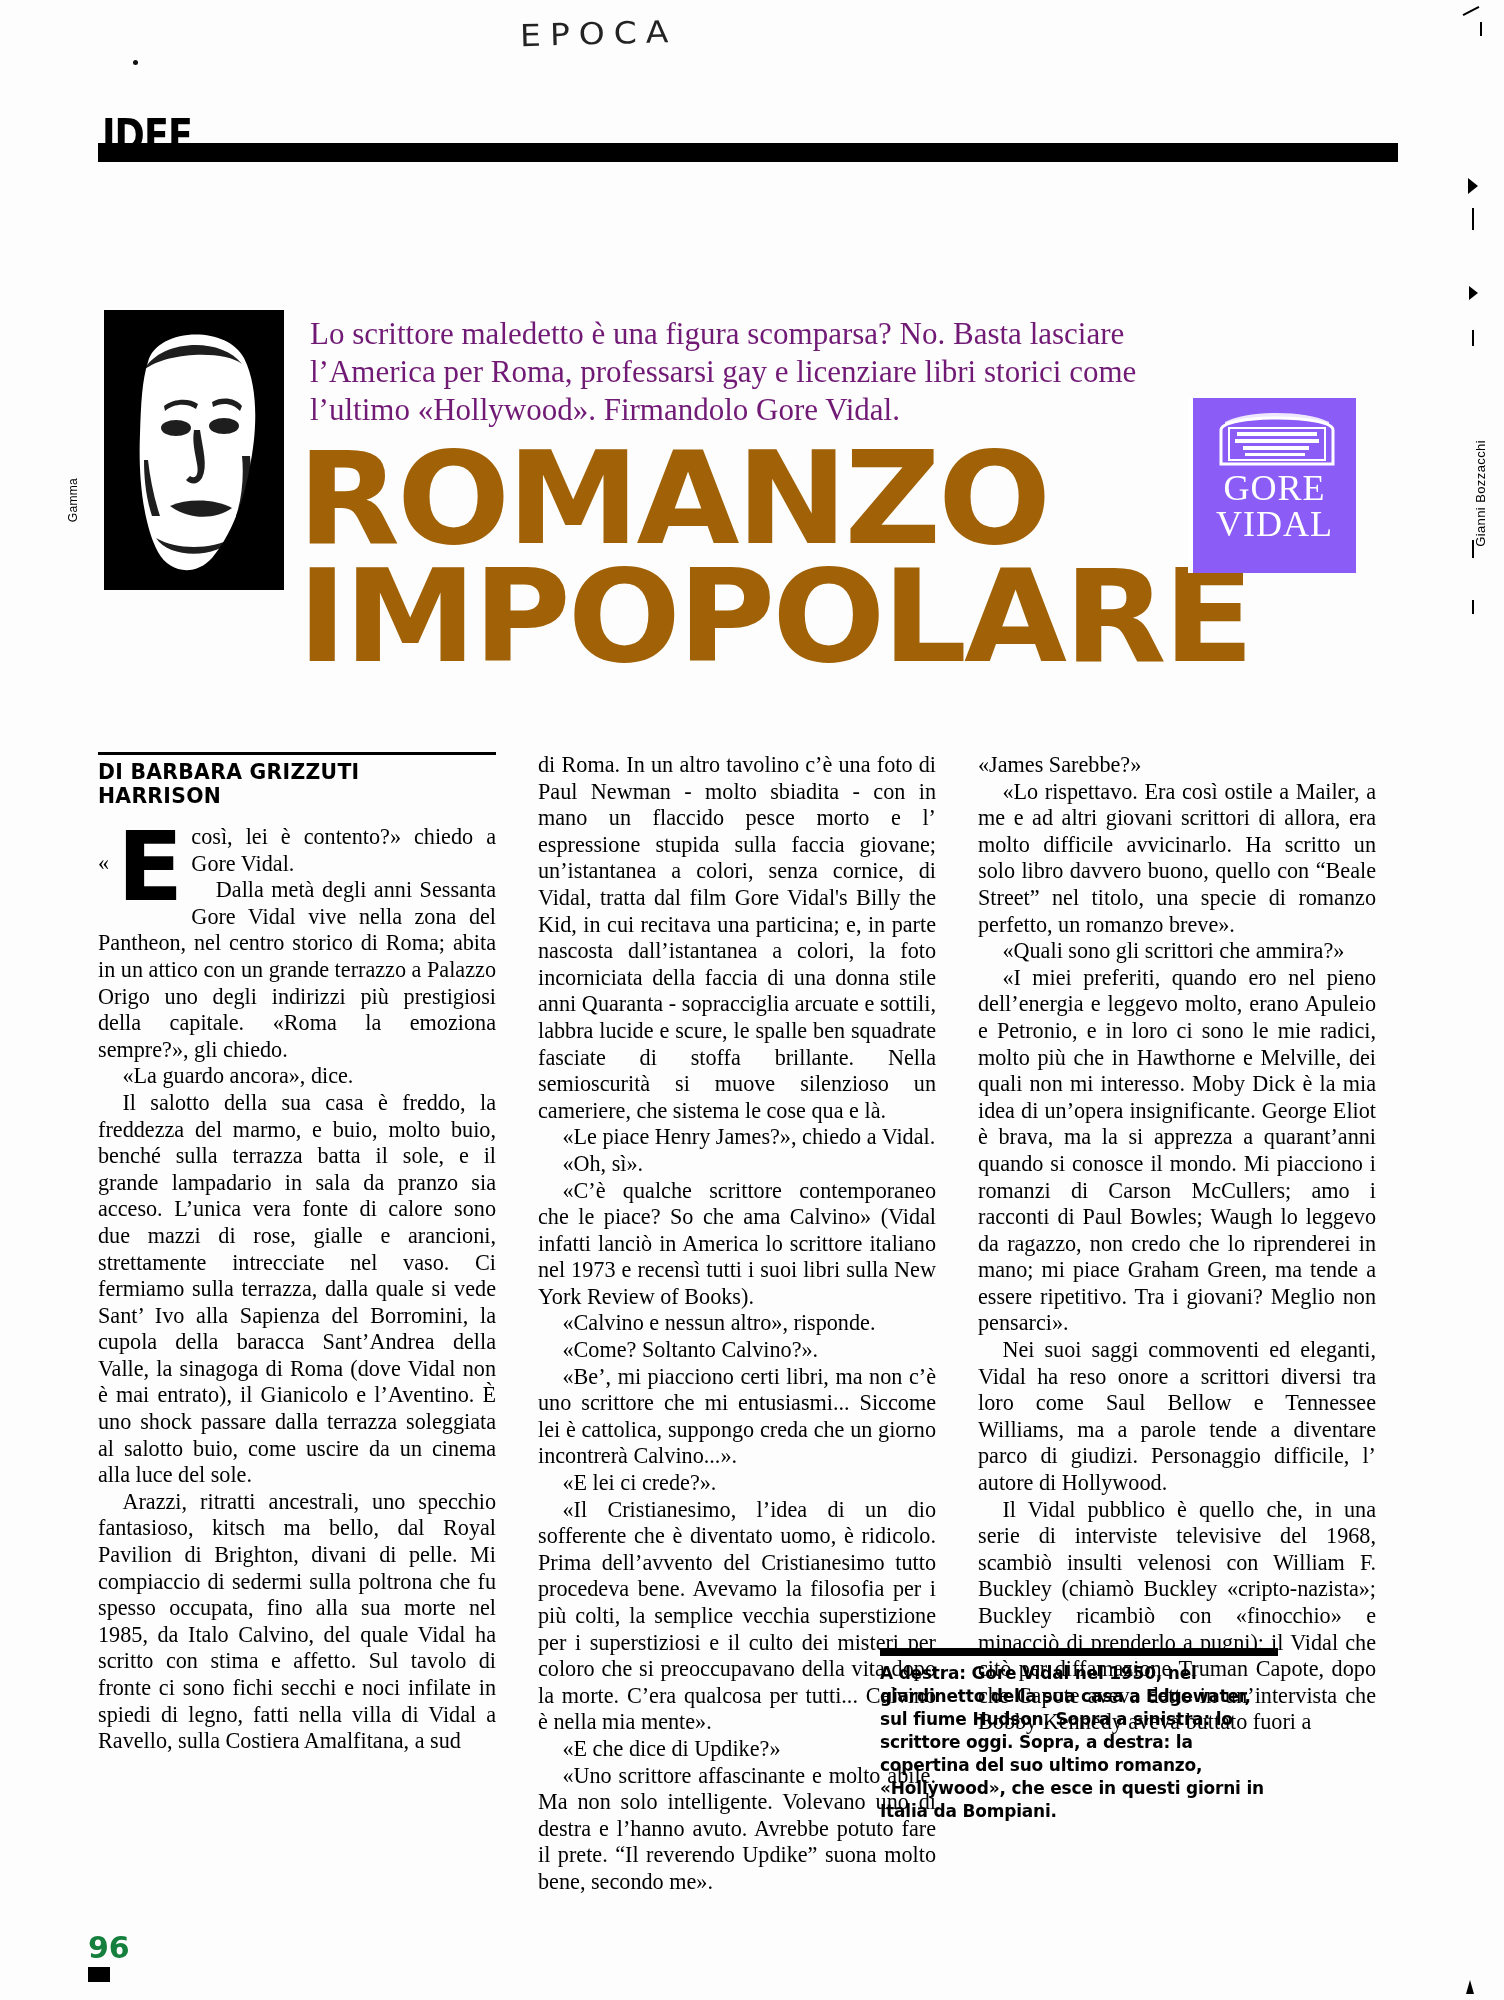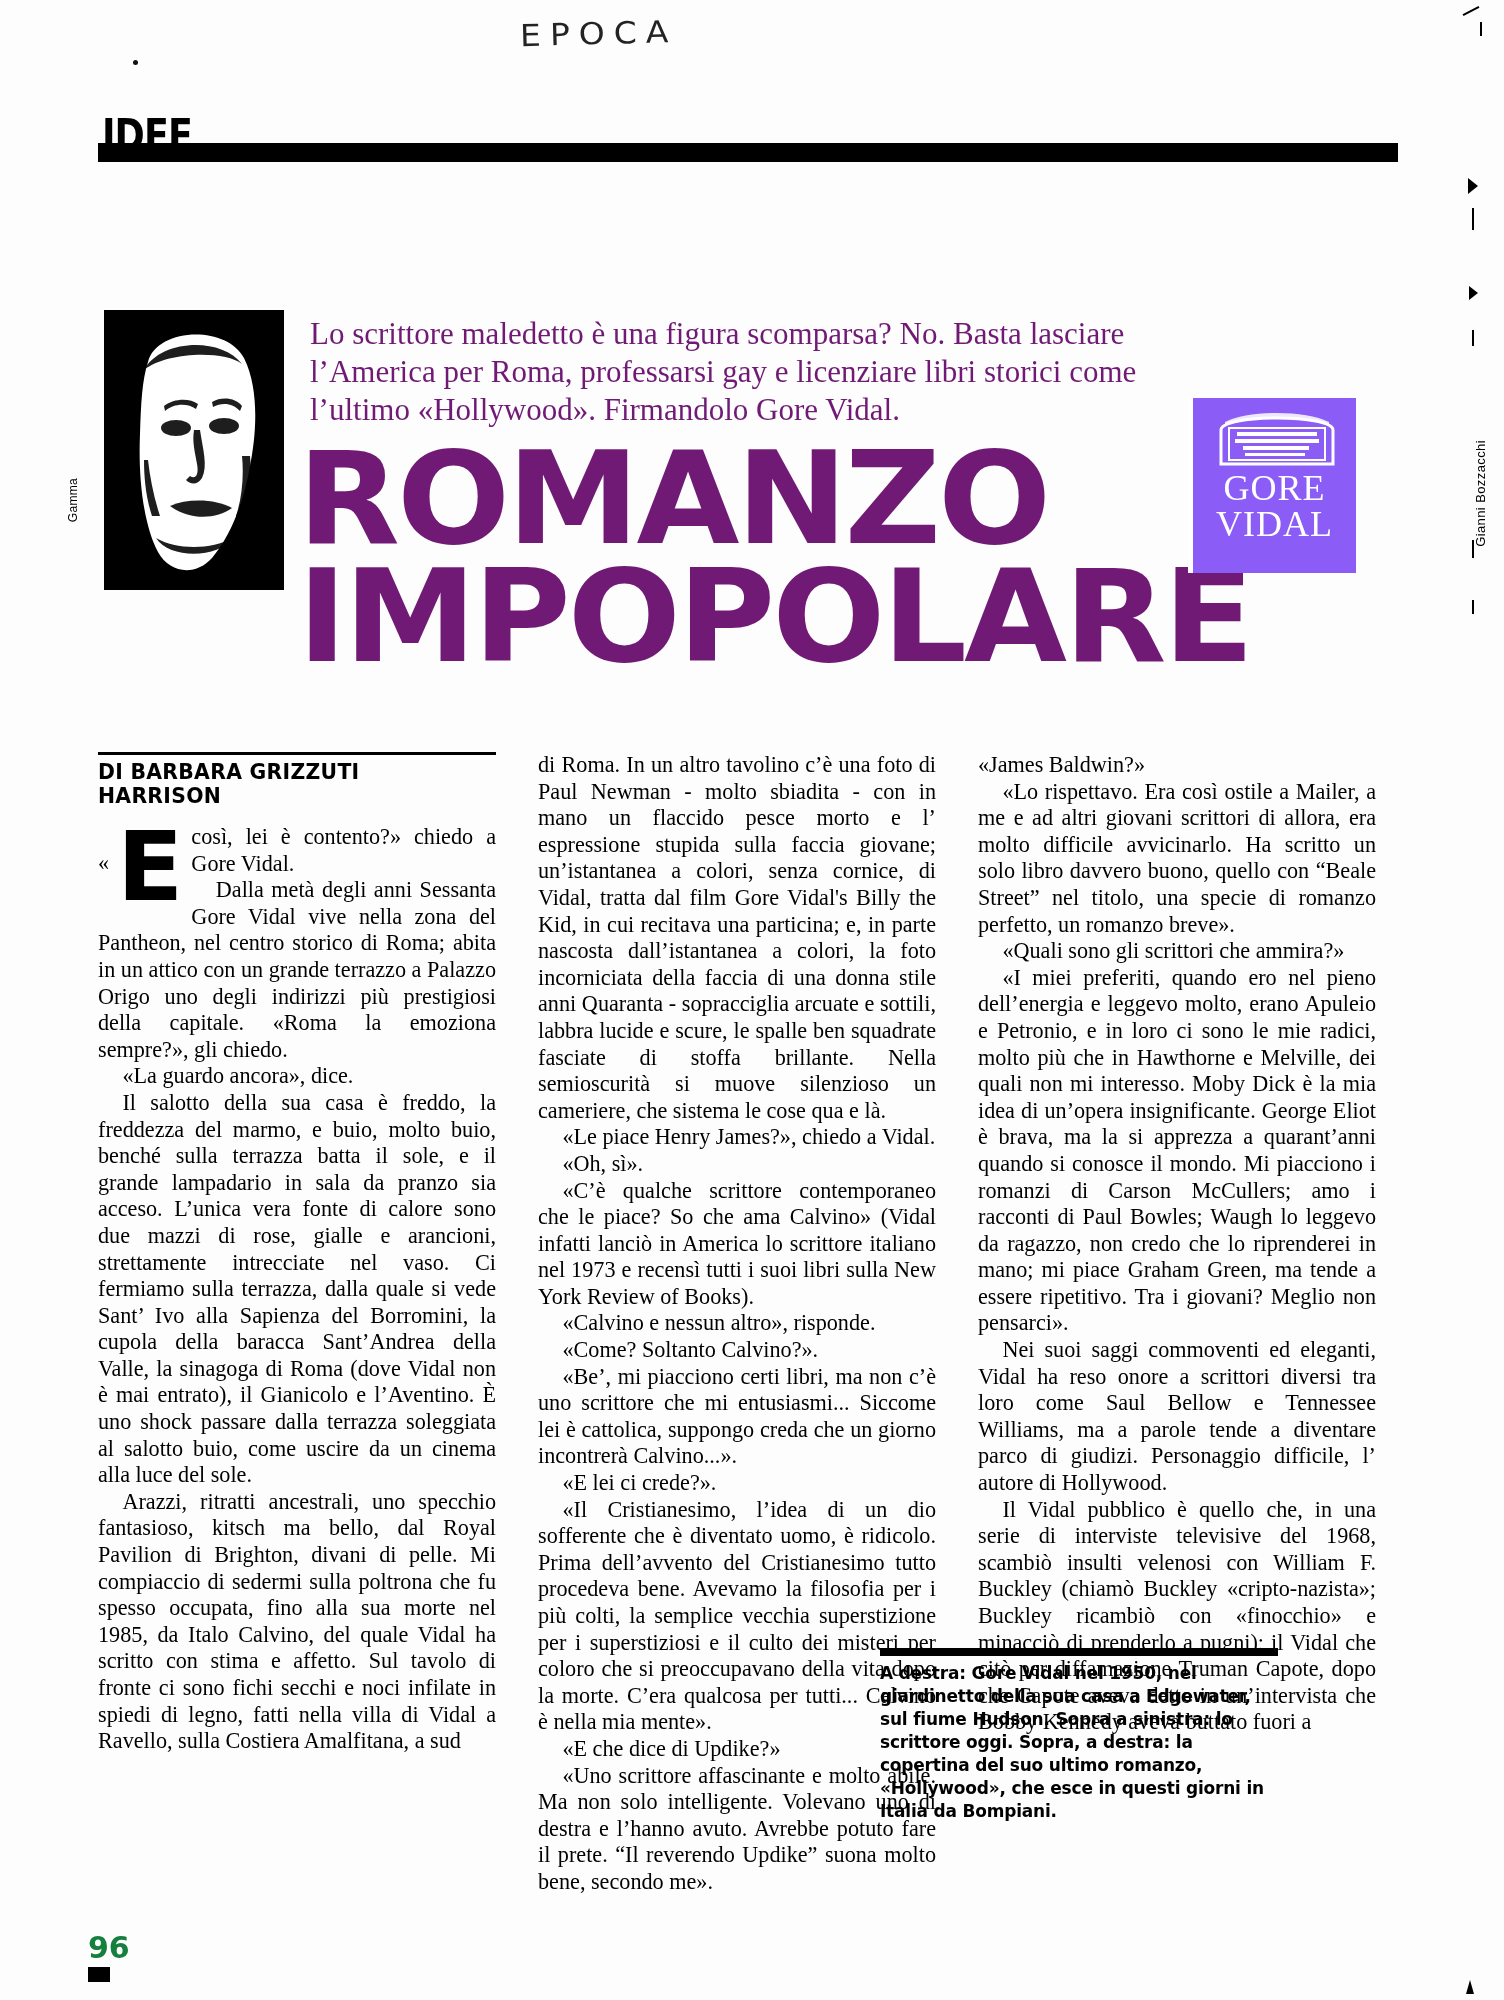--- a/index.html
+++ b/index.html
@@ -145,21 +145,21 @@
   .headline {
     position: absolute;
     left: 100px;
     top: 440px;
     width: 1290px;
     font-family: "DejaVu Sans", sans-serif;
     font-weight: bold;
     font-size: 128px;
     line-height: 118px;
     letter-spacing: -3px;
-    color: #701a75;
+    color: #a16207;
   }
   .headline .l1 {
     display: block;
     padding-left: 190px;
     transform: scaleX(1.04);
     transform-origin: left center;
   }
   .headline .l2 {
     display: block;
     padding-left: 190px;
@@ -418,21 +418,21 @@
         <p>«Be’, mi piacciono certi libri, ma non c’è uno scrittore che mi entusiasmi... Siccome lei è cattolica, suppongo creda che un giorno incontrerà Calvino...».</p>
         <p>«E lei ci crede?».</p>
         <p>«Il Cristianesimo, l’idea di un dio sofferente che è diventato uomo, è ridicolo. Prima dell’avvento del Cristianesimo tutto procedeva bene. Avevamo la filosofia per i più colti, la semplice vecchia superstizione per i superstiziosi e il culto dei misteri per coloro che si preoccupavano della vita dopo la morte. C’era qualcosa per tutti... Calvino è nella mia mente».</p>
         <p>«E che dice di Updike?»</p>
         <p>«Uno scrittore affascinante e molto abile. Ma non solo intelligente. Volevano uno di destra e l’hanno avuto. Avrebbe potuto fare il prete. “Il reverendo Updike” suona molto bene, secondo me».</p>
       </div>
     </div>
 
     <div class="col col3">
       <div class="body">
-        <p class="noindent">«James Baldwin?»</p>
+        <p class="noindent">«James Sarebbe?»</p>
         <p>«Lo rispettavo. Era così ostile a Mailer, a me e ad altri giovani scrittori di allora, era molto difficile avvicinarlo. Ha scritto un solo libro davvero buono, quello con “Beale Street” nel titolo, una specie di romanzo perfetto, un romanzo breve».</p>
         <p>«Quali sono gli scrittori che ammira?»</p>
         <p>«I miei preferiti, quando ero nel pieno dell’energia e leggevo molto, erano Apuleio e Petronio, e in loro ci sono le mie radici, molto più che in Hawthorne e Melville, dei quali non mi interesso. Moby Dick è la mia idea di un’opera insignificante. George Eliot è brava, ma la si apprezza a quarant’anni quando si conosce il mondo. Mi piacciono i romanzi di Carson McCullers; amo i racconti di Paul Bowles; Waugh lo leggevo da ragazzo, non credo che lo riprenderei in mano; mi piace Graham Green, ma tende a essere ripetitivo. Tra i giovani? Meglio non pensarci».</p>
         <p>Nei suoi saggi commoventi ed eleganti, Vidal ha reso onore a scrittori diversi tra loro come Saul Bellow e Tennessee Williams, ma a parole tende a diventare parco di giudizi. Personaggio difficile, l’ autore di Hollywood.</p>
         <p>Il Vidal pubblico è quello che, in una serie di interviste televisive del 1968, scambiò insulti velenosi con William F. Buckley (chiamò Buckley «cripto-nazista»; Buckley ricambiò con «finocchio» e minacciò di prenderlo a pugni); il Vidal che citò per diffamazione Truman Capote, dopo che Capote aveva detto in un’intervista che Bobby Kennedy aveva buttato fuori a</p>
       </div>
     </div>
 
   </div>
 

